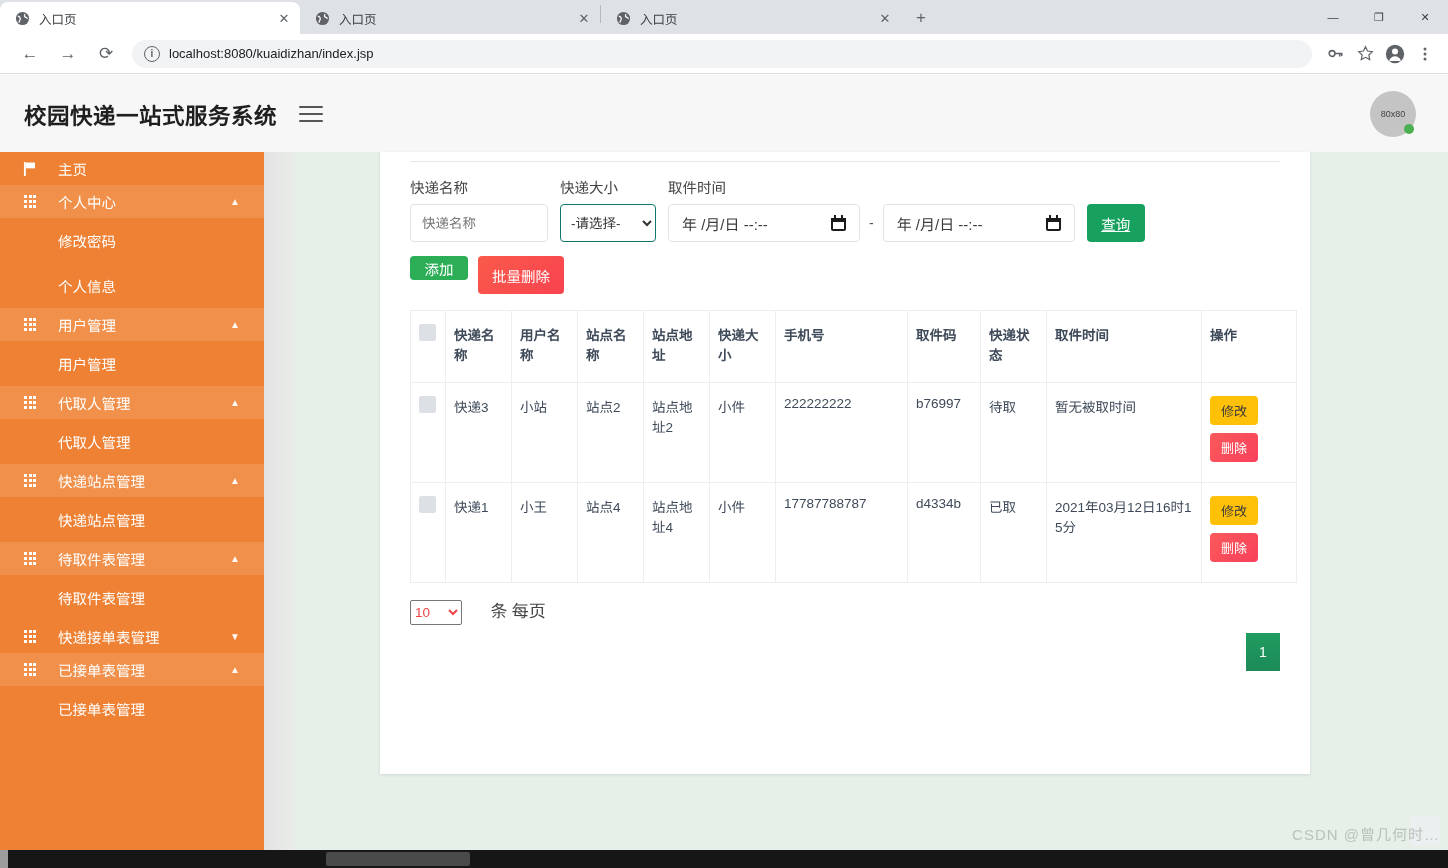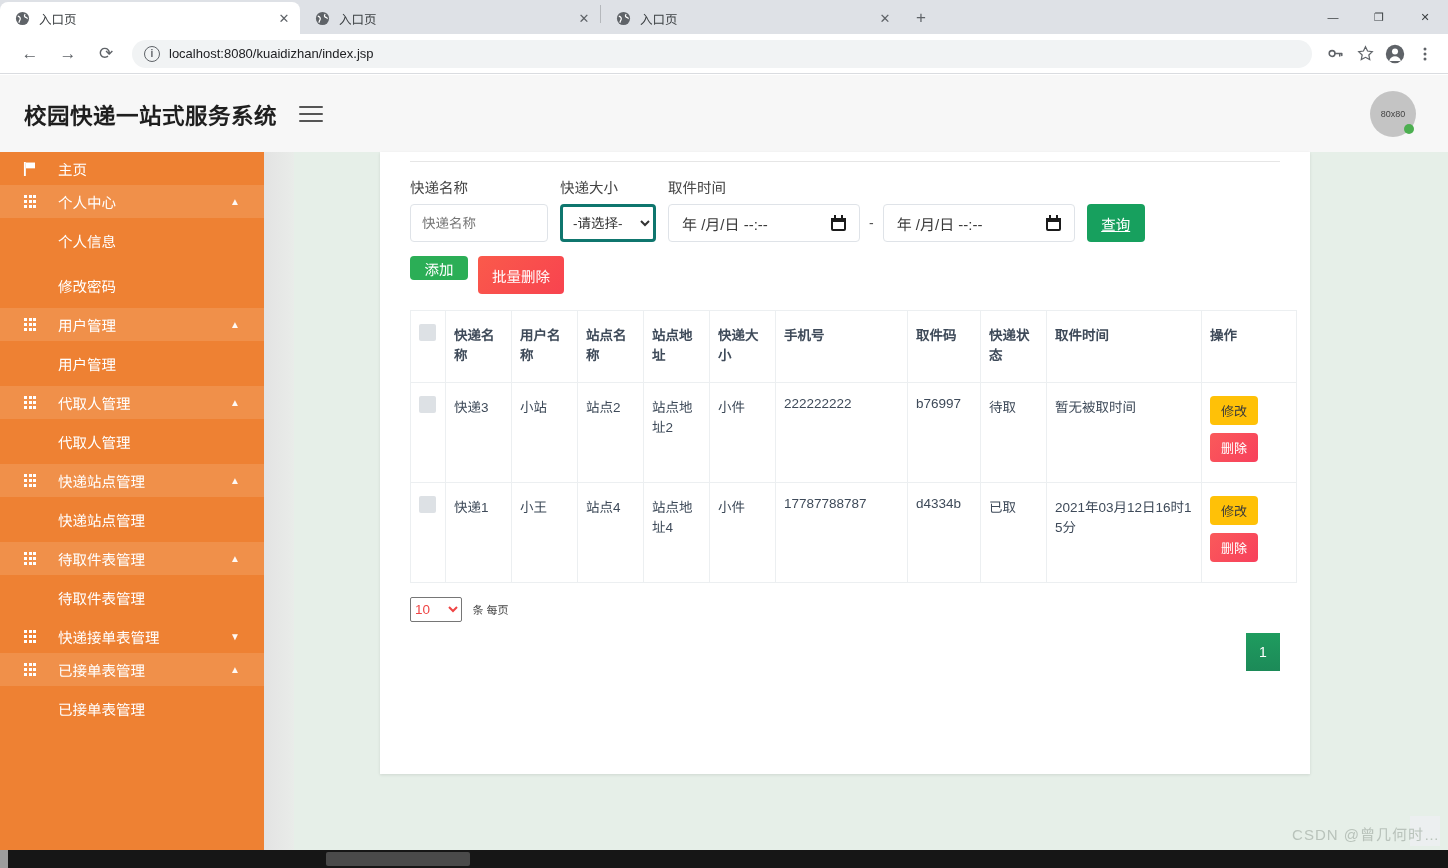--- a/index.html
+++ b/index.html
@@ -152,21 +152,21 @@
   .form-row { display: flex; align-items: flex-end; padding-top: 14px; }
   .field { display: flex; flex-direction: column; margin-right: 12px; }
   .field-label { font-size: 14.5px; color: #444; margin-bottom: 7px; }
   .txt-input {
     width: 138px; height: 38px; border: 1px solid #dfe3e8; border-radius: 4px;
     padding: 0 11px; font-size: 13.5px; color: #888;
     background: #fff; outline: none;
     font-family: "Liberation Sans", sans-serif;
   }
   .sel-input {
-    width: 96px; height: 38px; border: 3px solid #0f766e; border-radius: 4px;
+    width: 96px; height: 38px; border: 1px solid #0f766e; border-radius: 4px;
     padding: 0 6px; font-size: 13.5px; color: #333; background: #fff;
     font-family: "Liberation Sans", sans-serif;
   }
   .date-input {
     width: 192px; height: 38px; border: 1px solid #dfe3e8; border-radius: 4px;
     display: flex; align-items: center; justify-content: space-between;
     padding: 0 13px; font-size: 15px; color: #3b3b3b; background: #fff;
   }
   .date-dash { margin: 0 9px 10px 9px; color: #555; font-size: 14px; }
   .cal-ico { width: 15px; height: 16px; position: relative; }
@@ -211,21 +211,21 @@
     width: 48px; height: 29px; font-size: 13px; display: block;
   }
 
   
   .table-footer { padding-top: 14px; position: relative; height: 110px; }
   .pagesize-sel {
     width: 52px; height: 25px; font-size: 13.5px;
     font-family: "Liberation Sans", sans-serif;
     border: 1px solid #767676; border-radius: 2px; background: #fff; color: #ef4444;
   }
-  .pagesize-txt { font-size: 11px; color: #444; margin-left: 6px; }
+  .pagesize-txt { font-size: 17px; color: #444; margin-left: 24px; font-family: Liberation Serif, serif; }
   .pager {
     position: absolute; right: 0; top: 50px;
     width: 34px; height: 38px;
     background: linear-gradient(180deg, #1f9c5f, #1c8a58);
     color: #fff; font-size: 14px;
     display: flex; align-items: center; justify-content: center;
   }
 
   
   .watermark {
@@ -364,24 +364,24 @@
             <i></i>
             <i></i>
             <i></i>
             <i></i>
           </span>
         </span>
       <span class="nav-label">个人中心</span>
       <span class="caret">▲</span>
     </div>
     <div class="nav-sub">
+      <span>修改密码</span>
+    </div>
+    <div class="nav-sub">
       <span>个人信息</span>
-    </div>
-    <div class="nav-sub">
-      <span>修改密码</span>
     </div>
 
     <div class="nav-item parent">
       <span class="nav-ico">
           <span class="grid-ico">
             <i></i>
             <i></i>
             <i></i>
             <i></i>
             <i></i>

